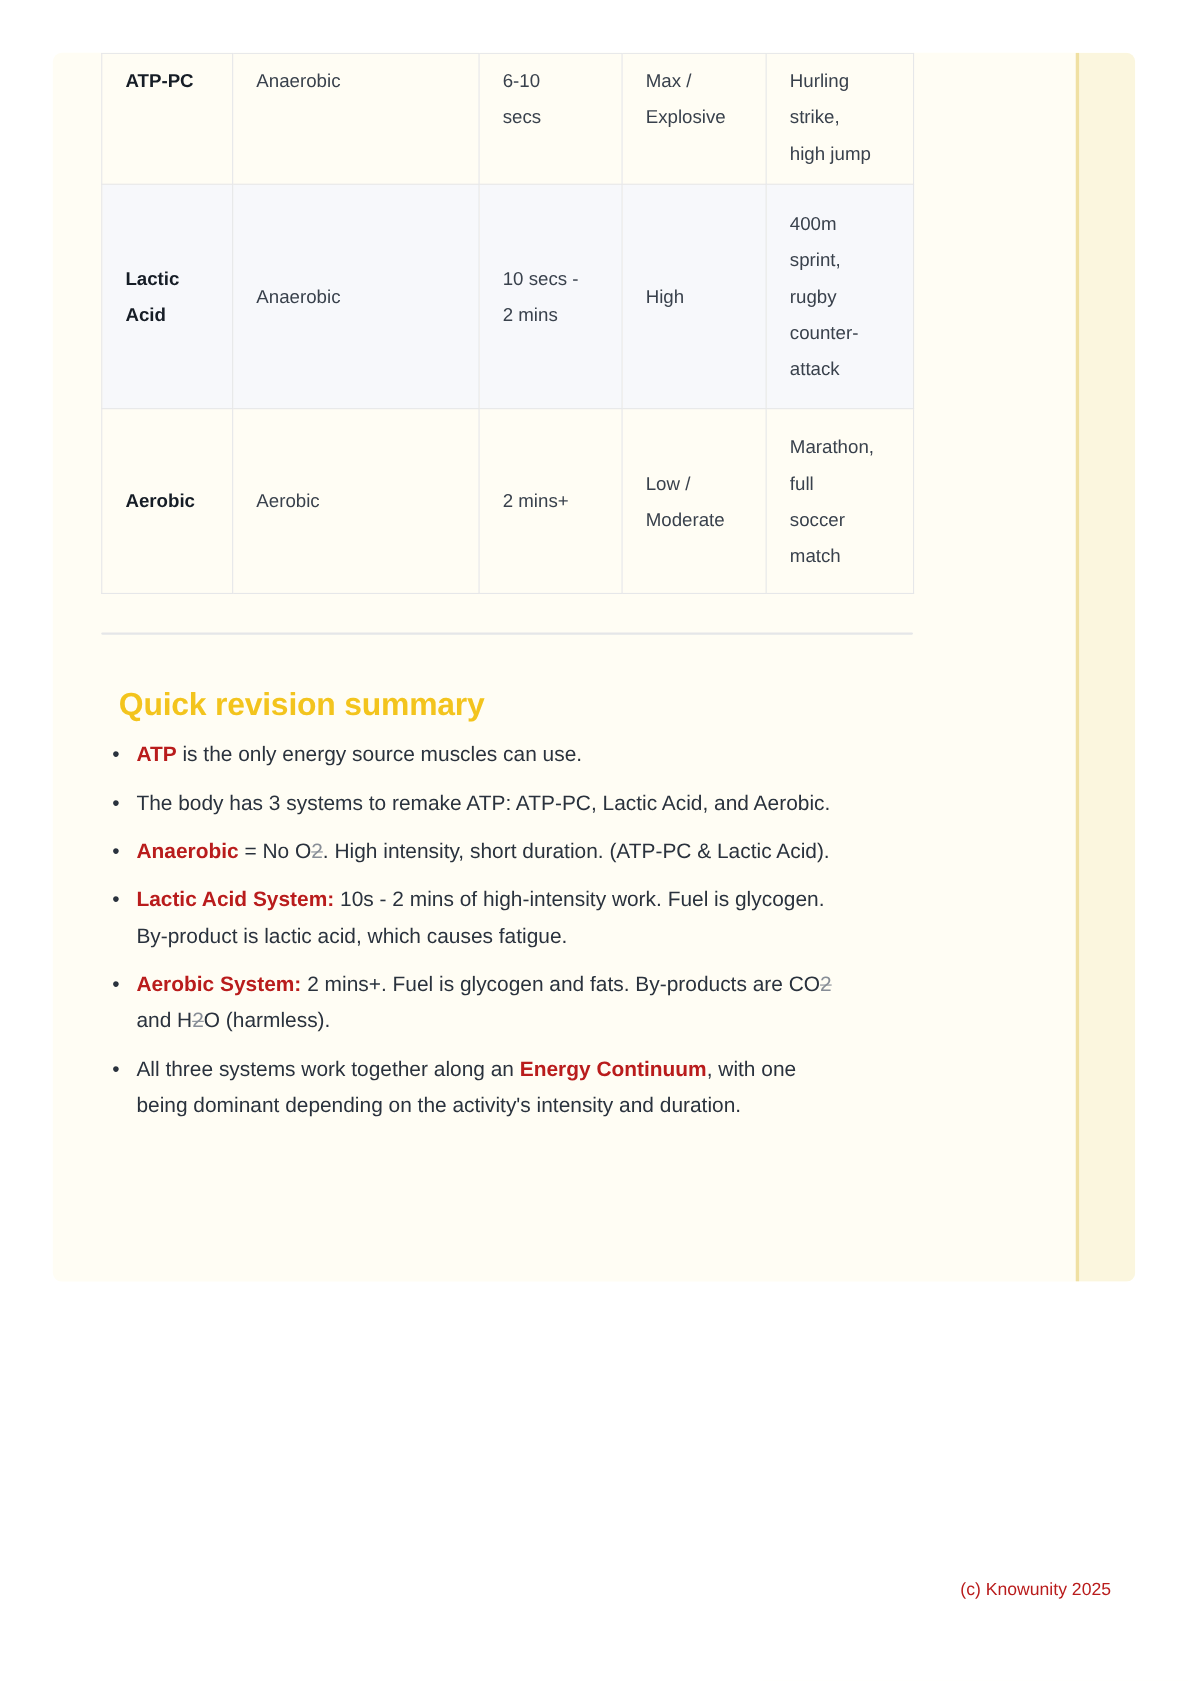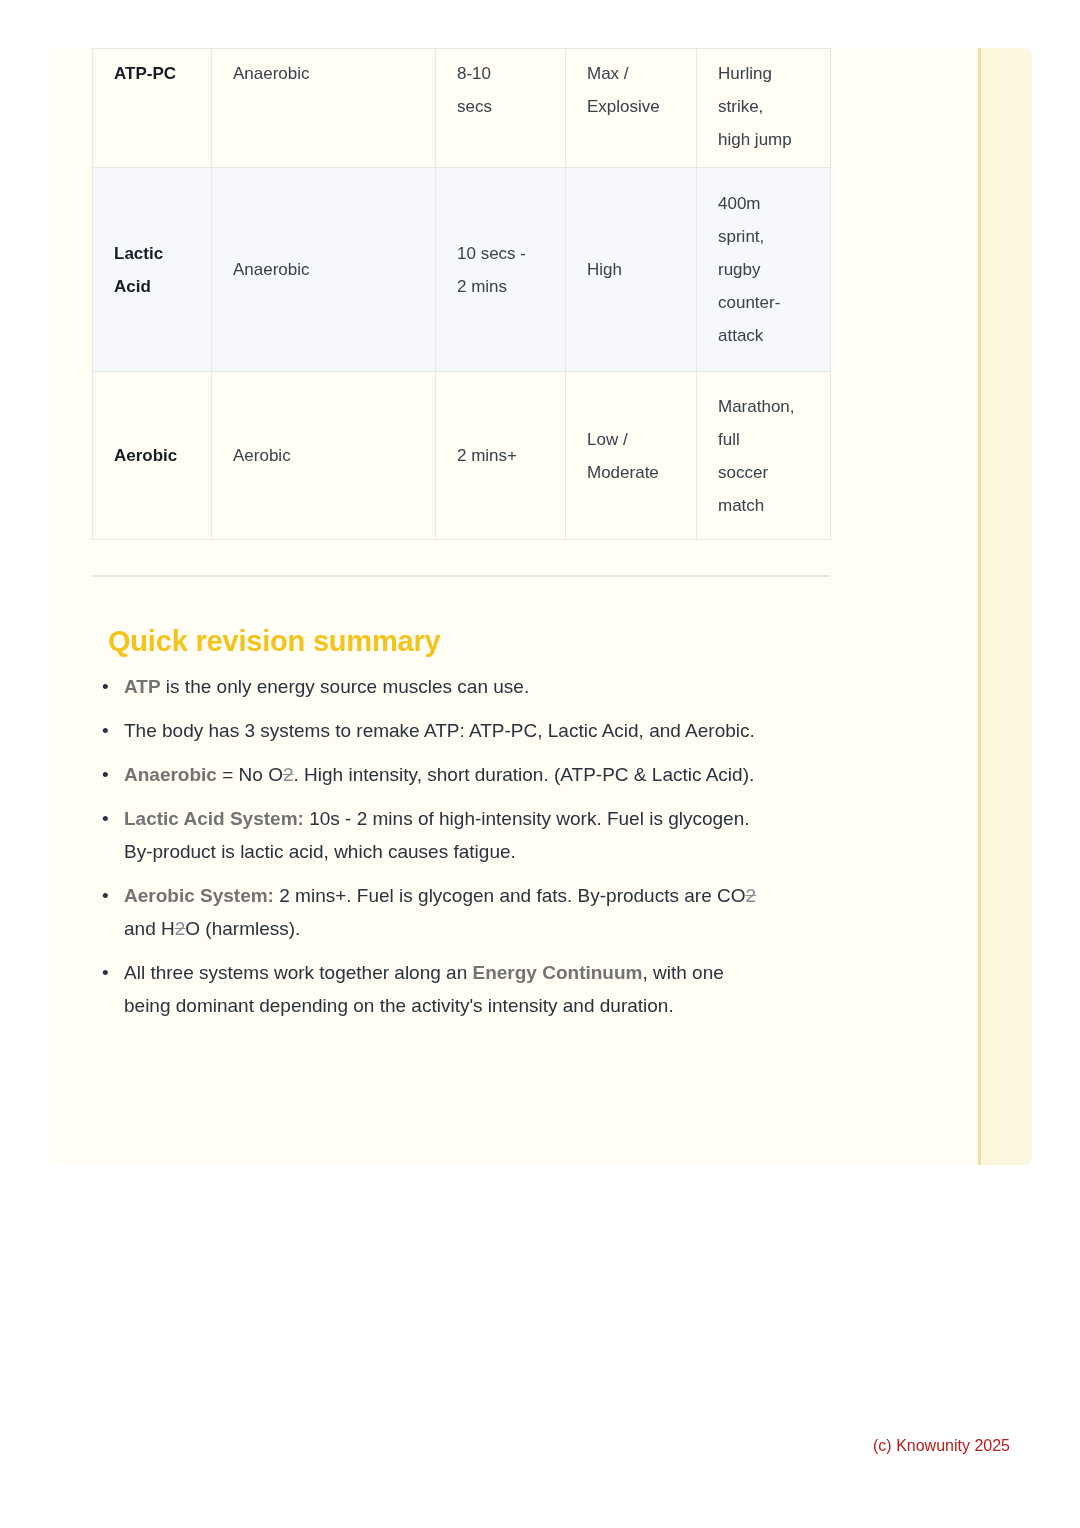--- a/index.html
+++ b/index.html
@@ -52,21 +52,21 @@
   }
   ul.bullets li{
     position:relative;padding-left:32px;margin-bottom:11px;
     white-space:pre-wrap;
   }
   ul.bullets li::before{
     content:"\2022";
     position:absolute;left:10px;top:0;
     color:#2A323D;font-size:19px;
   }
-  ul.bullets span.b{font-weight:700;color:#737373;}
+  ul.bullets span.b{font-weight:700;color:#b91c1c;}
   ul.bullets span.s{text-decoration:line-through;color:#878D96;}
   .footer{
     position:absolute;top:1437px;right:70px;
     font-size:16px;color:#b91c1c;
   }
 </style>
 </head>
 <body>
 
 <div class="card">
@@ -76,21 +76,21 @@
       <col style="width:119px">
       <col style="width:224px">
       <col style="width:130px">
       <col style="width:131px">
       <col style="width:134px">
     </colgroup>
     <tbody id="table-body">
         <tr>
           <td class="bold">ATP-PC</td>
           <td>Anaerobic</td>
-          <td>8-10
+          <td>6-10
 secs</td>
           <td>Max /
 Explosive</td>
           <td>Hurling
 strike,
 high jump</td>
         </tr>
         <tr>
           <td class="bold">Lactic
 Acid</td>

